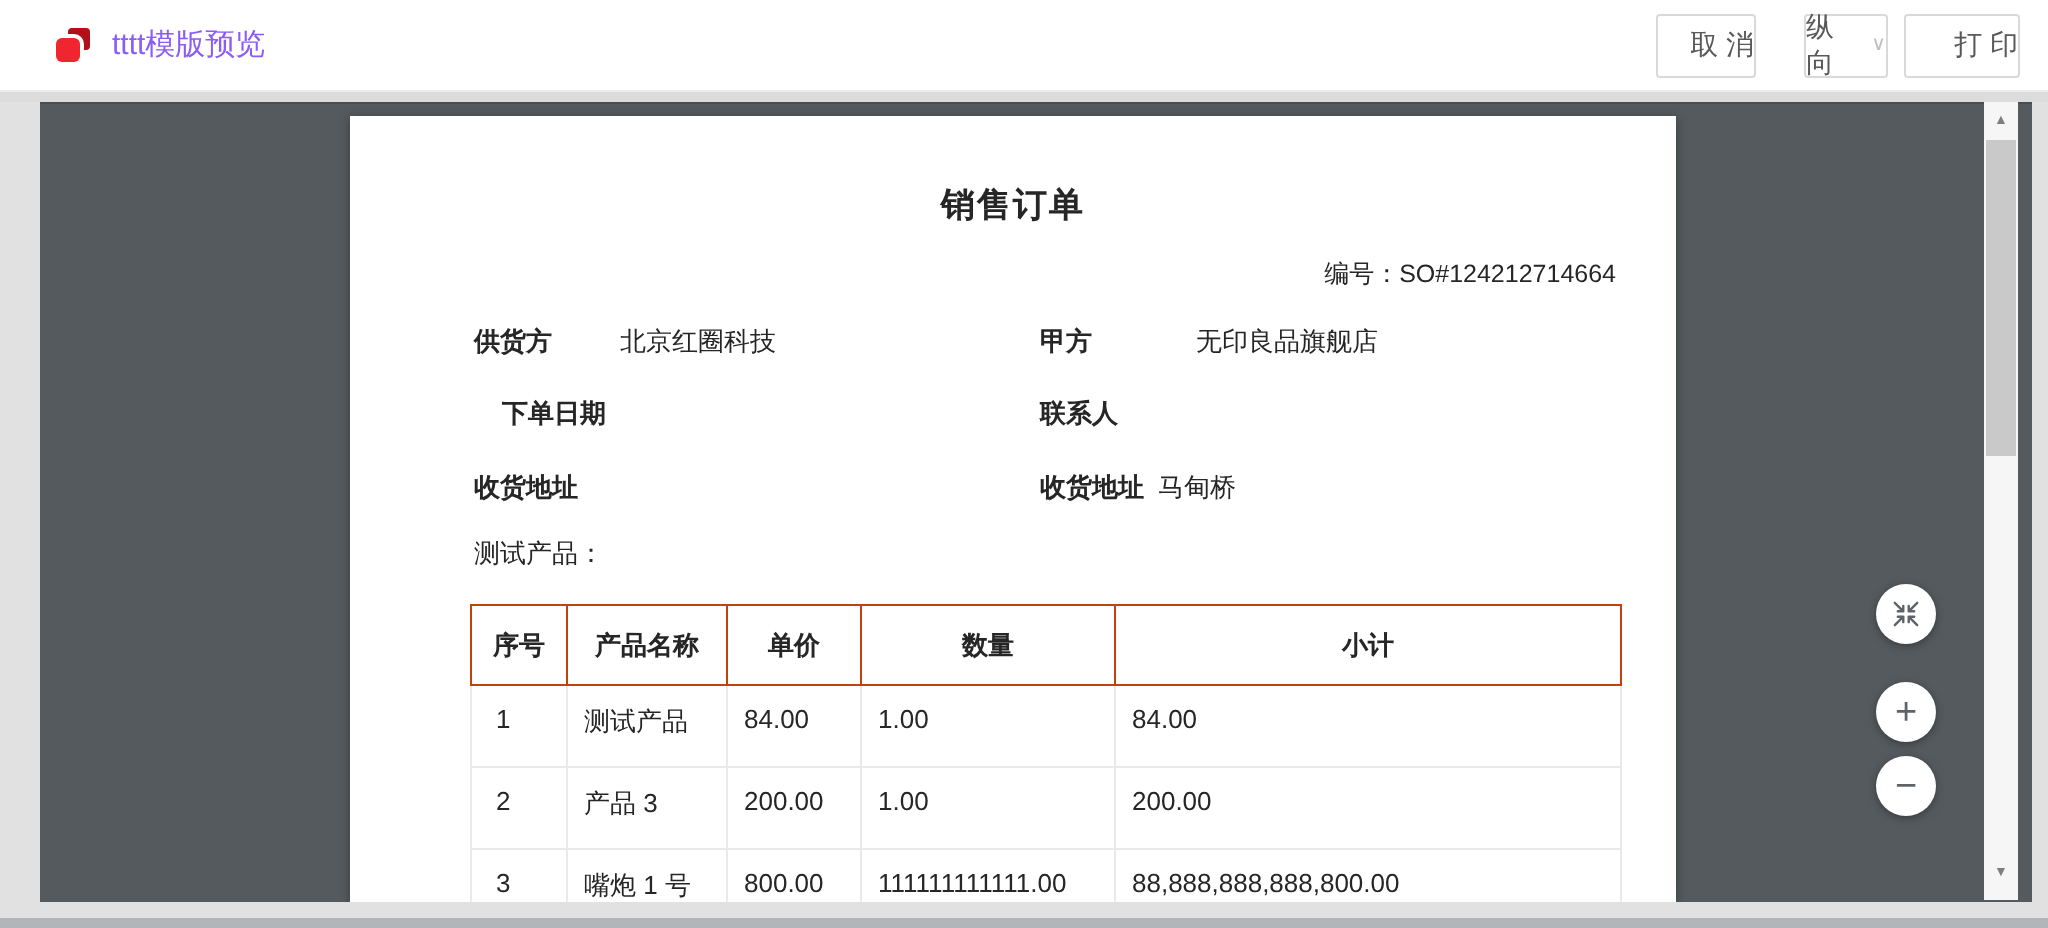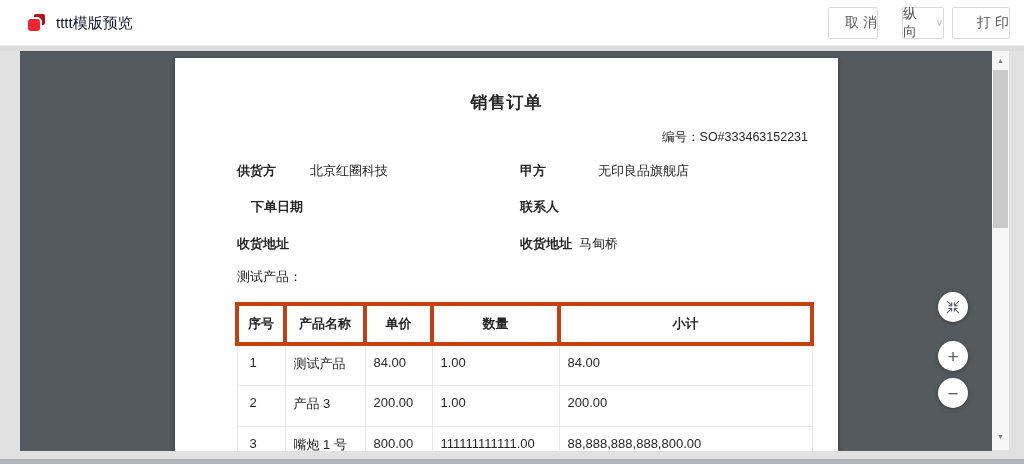--- a/index.html
+++ b/index.html
@@ -6,50 +6,50 @@
   .app{position:relative;width:1024px;height:464px;background:#e1e1e1;
        font-family:"Liberation Sans","DejaVu Sans",sans-serif;overflow:hidden;}
 
   
   .header{position:absolute;top:0;left:0;right:0;height:45px;background:#ffffff;
           border-bottom:1px solid #ececec;z-index:5;}
   .logo{position:absolute;left:28px;top:14px;width:17px;height:17px;}
   .logo .back{position:absolute;right:0;top:0;width:11px;height:11px;background:#b01119;border-radius:2px;}
   .logo .front{position:absolute;left:0;bottom:0;width:12px;height:12px;background:#f0252f;
                border-radius:3px;box-shadow:0 0 0 2px #ffffff;}
-  .title{position:absolute;left:56px;top:0;line-height:45px;font-size:15px;color:#0f172a;}
+  .title{position:absolute;left:56px;top:0;line-height:45px;font-size:15px;color:#8b5cf6;}
   .hbtn{position:absolute;top:7px;height:32px;box-sizing:border-box;background:#fff;
         border:1px solid #d9d9d9;border-radius:2px;font-size:14px;color:#595959;
         display:flex;align-items:center;justify-content:flex-end;cursor:pointer;}
   .btn-cancel{right:146px;width:50px;}
   .btn-orient{right:80px;width:42px;}
   .btn-print{right:14px;width:58px;margin-left:28px;}
   .chev{margin-left:7px;color:#bfbfbf;font-size:10px;line-height:1;}
 
   
   .strip{position:absolute;top:46px;left:0;right:0;height:5px;background:#dcdcdc;}
   .hband{position:absolute;left:0;bottom:0;width:100%;height:5px;background:#b3b6b9;}
 
   
   .panel{position:absolute;left:20px;top:51px;width:972px;height:399px;
-         background:#545a5e;overflow:hidden;border-top:1px solid #494e52;}
+         background:#545a5e;overflow:hidden;border-top:1px solid #494e52;padding-left:24px;}
   .page{position:absolute;left:155px;top:6px;width:663px;height:393px;background:#ffffff;
         box-shadow:0 1px 5px rgba(0,0,0,.35);overflow:hidden;color:#262626;}
 
   
   .doc-title{position:absolute;top:33px;left:0;width:100%;text-align:center;
              font-size:17px;font-weight:bold;letter-spacing:1px;}
   .order-no{position:absolute;top:71px;right:30px;font-size:12.5px;}
   .field{position:absolute;font-size:13px;line-height:14px;white-space:nowrap;}
   .field b{font-weight:bold;}
   .list-label{position:absolute;left:62px;top:210px;font-size:13px;}
 
   table.order{position:absolute;left:60px;top:244px;width:575px;border-collapse:collapse;
               table-layout:fixed;font-size:13px;}
-  table.order th{height:40px;box-sizing:border-box;border:4px solid #c2410c;
+  table.order th{height:40px;box-sizing:border-box;border:1px solid #c2410c;
                  font-weight:bold;text-align:center;padding:0 4px;}
   table.order td{height:41px;box-sizing:border-box;border:1px solid #e9e9e9;
                  vertical-align:top;text-align:left;padding:9px 8px 0 8px;
                  white-space:nowrap;overflow:hidden;}
   table.order td.idx{padding-left:12px;}
 
   
   .zbtn{position:absolute;left:938px;width:30px;height:30px;border-radius:50%;background:#fff;
         box-shadow:0 1px 4px rgba(0,0,0,.35);display:flex;align-items:center;justify-content:center;
         color:#5f6368;cursor:pointer;z-index:6;}
@@ -88,21 +88,21 @@
   </div>
 
   <div class="strip"></div>
 
   <div class="panel">
     <div class="page">
 
       <div class="doc-title">销售订单</div>
 
       <div class="order-no">
-        <span>编号：</span><span>SO#333463152231</span>
+        <span>编号：</span><span>SO#124212714664</span>
       </div>
 
       <div class="field" style="left:62px;top:106px"><b>供货方</b></div>
       <div class="field" style="left:135px;top:106px">北京红圈科技</div>
       <div class="field" style="left:345px;top:106px"><b>甲方</b></div>
       <div class="field" style="left:423px;top:106px">无印良品旗舰店</div>
 
       <div class="field" style="left:76px;top:142px"><b>下单日期</b></div>
       <div class="field" style="left:135px;top:142px"></div>
       <div class="field" style="left:345px;top:142px"><b>联系人</b></div>

